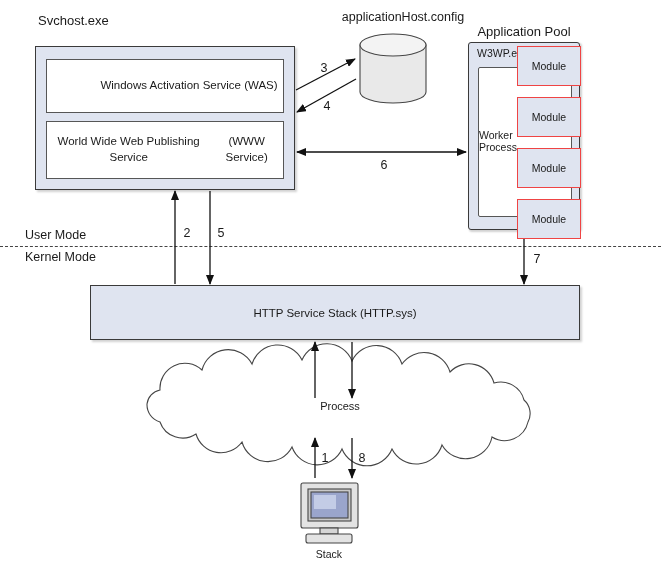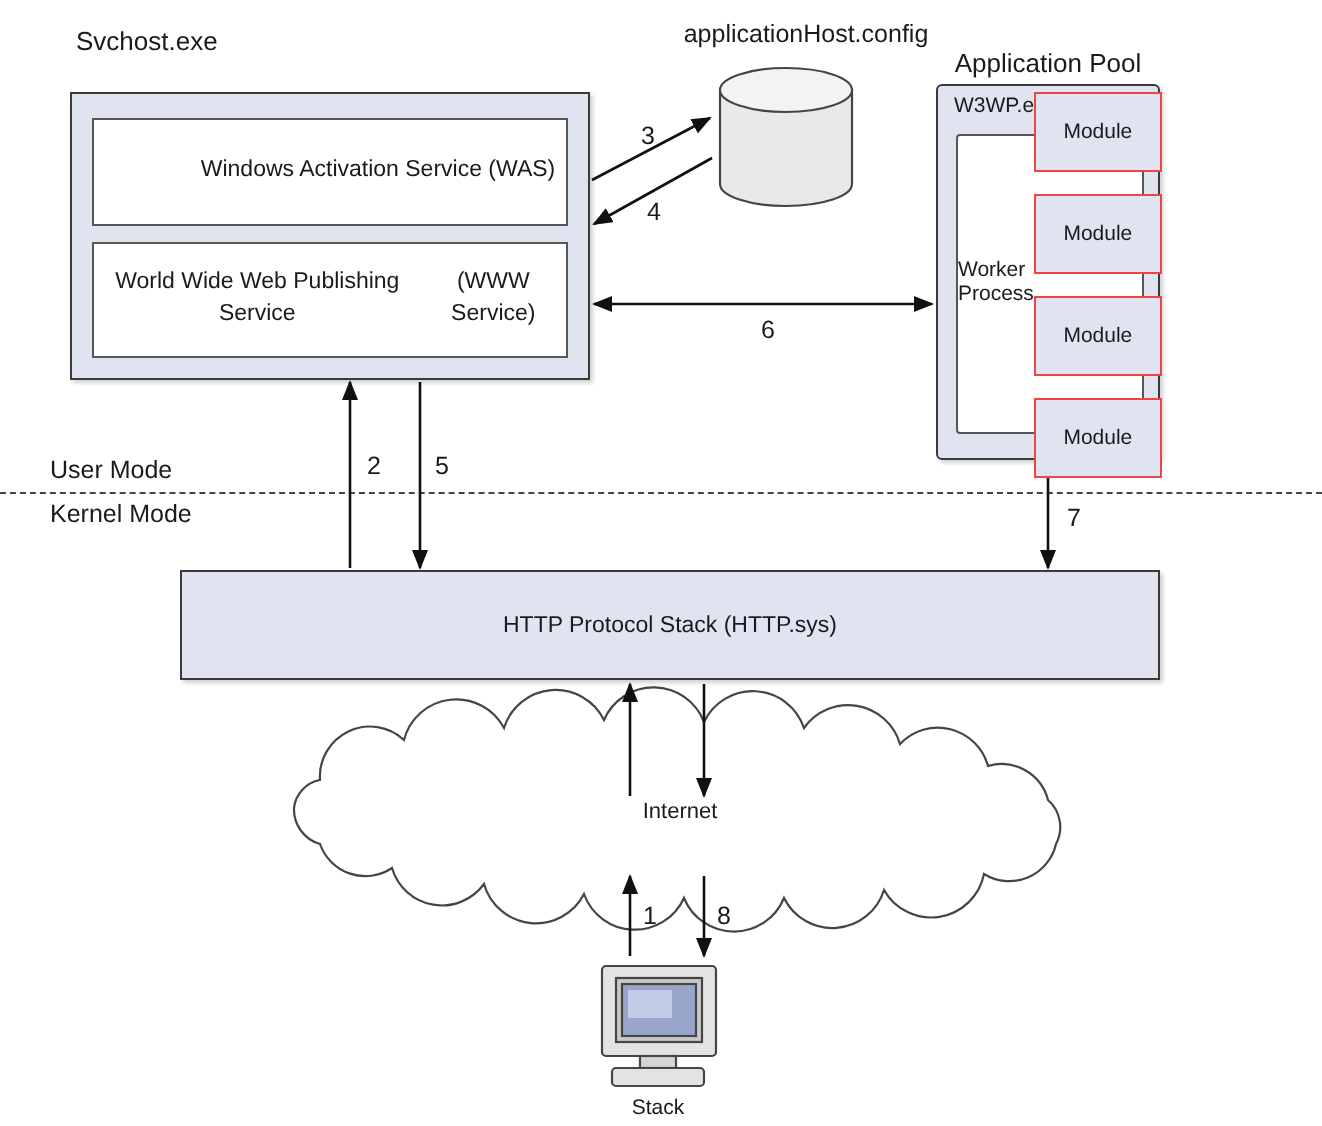--- a/index.html
+++ b/index.html
@@ -127,24 +127,24 @@
           <span>Module</span>
         </div>
       </div>
     </div>
   </div>
 
   <div class="mode-label" style="left:25px;top:228px;">User Mode</div>
   <div class="mode-label" style="left:25px;top:250px;">Kernel Mode</div>
 
   <div class="big-box" style="left:90px;top:285px;width:490px;height:55px;display:flex;align-items:center;justify-content:center;font-size:11.5px;">
-    <span>HTTP Protocol Stack (HTTP.sys)</span>
+    <span>HTTP Service Stack (HTTP.sys)</span>
   </div>
 
-  <div class="abs center-text" style="left:290px;top:400px;width:100px;font-size:11px;">Internet</div>
+  <div class="abs center-text" style="left:290px;top:400px;width:100px;font-size:11px;">Process</div>
 
   <div class="abs center-text small" style="left:300px;top:548px;width:58px;">Stack</div>
 
   <div class="num-label" style="left:316px;top:61px;">3</div>
   <div class="num-label" style="left:319px;top:99px;">4</div>
   <div class="num-label" style="left:376px;top:158px;">6</div>
   <div class="num-label" style="left:179px;top:226px;">2</div>
   <div class="num-label" style="left:213px;top:226px;">5</div>
   <div class="num-label" style="left:529px;top:252px;">7</div>
   <div class="num-label" style="left:317px;top:451px;">1</div>

